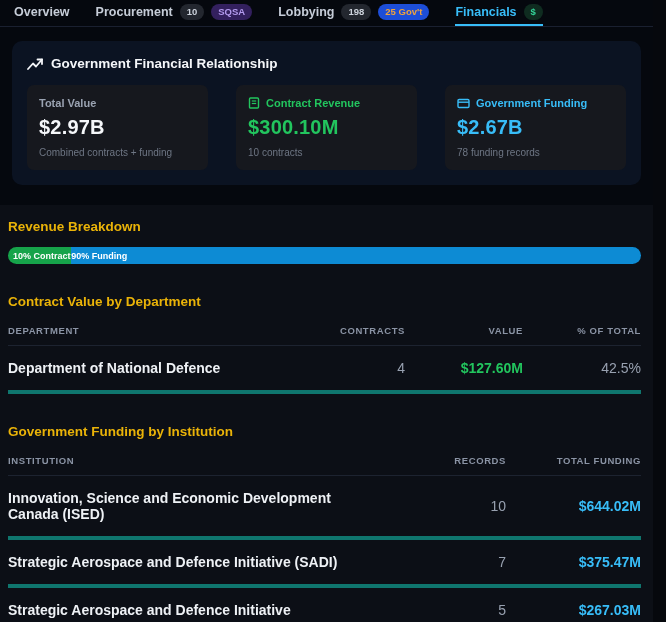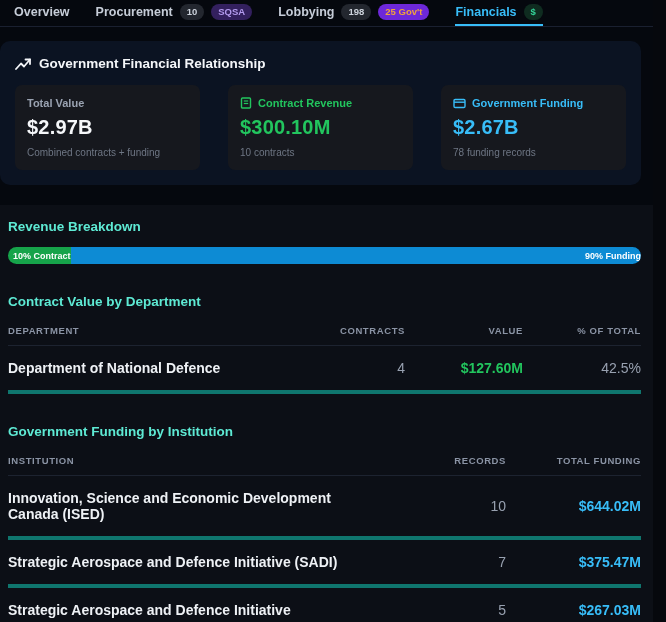--- a/index.html
+++ b/index.html
@@ -25,56 +25,56 @@
     font-size:12.5px; font-weight:600; color:#c6cdd8;
     border-bottom:2px solid transparent;
   }
   .tab.active { color:var(--cyan); border-bottom-color:var(--cyan);justify-content:flex-end; }
   .pill {
     font-size:9.5px; font-weight:700; line-height:1;
     padding:3px 7px; border-radius:999px; white-space:nowrap;
   }
   .pill-gray   { background:#23272f; color:#cdd3dc; }
   .pill-purple { background:#33205e; color:#b49bef; }
-  .pill-amber  { background:#6d28d9; color:#f0a33c; }
+  .pill-amber  { background:#1d4ed8; color:#f0a33c; }
   .pill-green  { background:#0f2c20; color:#34d399; }
 
   
   .card {
-    margin:14px 25px 0 0;
+    margin:14px 25px 0 12px;
     background:#0b1322;
     border-radius:10px;
     padding:15px;
   }
   .card-title-row { display:flex; align-items:center; gap:8px; margin-bottom:14px; }
   .card-title { font-size:13.5px; font-weight:700; color:#f4f6f9; }
   .stats { display:flex; gap:28px; }
   .stat {
     flex:1; background:#16181e; border-radius:7px; padding:12px;
   }
   .stat-label { display:flex; align-items:center; gap:6px; font-size:11px; font-weight:600; color:#9aa3b2; }
   .stat-label.green { color:var(--green); }
   .stat-label.cyan  { color:var(--cyan); }
   .stat-value { font-size:20px; font-weight:800; margin-top:7px; letter-spacing:.2px; color:#f5f7fa; }
   .stat-value.green { color:var(--green); }
   .stat-value.cyan  { color:var(--cyan); }
   .stat-sub { font-size:10px; color:#6e7684; margin-top:8px; }
 
   
   main { padding:14px 25px 0 8px; }
-  .section-title { font-size:13.5px; font-weight:700; color:#5eead4; }
+  .section-title { font-size:13.5px; font-weight:700; color:#eab308; }
   .mt-lg { margin-top:30px; }
 
   
   .breakdown-bar {
     display:flex; height:17px; border-radius:9px; overflow:hidden; margin-top:13px;
   }
   .seg { display:flex; align-items:center; font-size:9px; font-weight:700; color:#fff; white-space:nowrap; }
   .seg-green { background:var(--bar-green); padding-left:5px; }
-  .seg-blue  { background:var(--bar-blue); justify-content:flex-end; }
+  .seg-blue  { background:var(--bar-blue); justify-content:flex-start; }
 
   
   table { width:100%; border-collapse:collapse; margin-top:6px; }
   th {
     font-size:9.5px; font-weight:700; letter-spacing:.6px;
     color:#8b94a5; padding:10px 0 9px;
     border-bottom:1px solid #1d2330; text-align:left;
   }
   th.num, td.num { text-align:right; }
   td { font-size:14px; padding:14px 0; border-bottom:4px solid #0f766e; }

